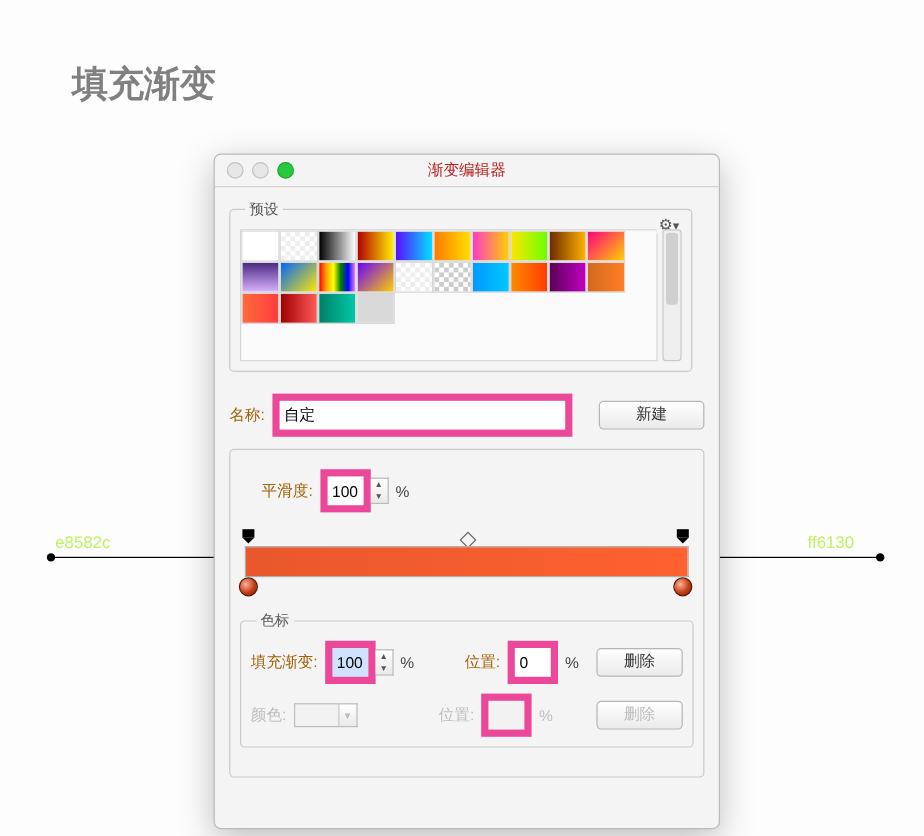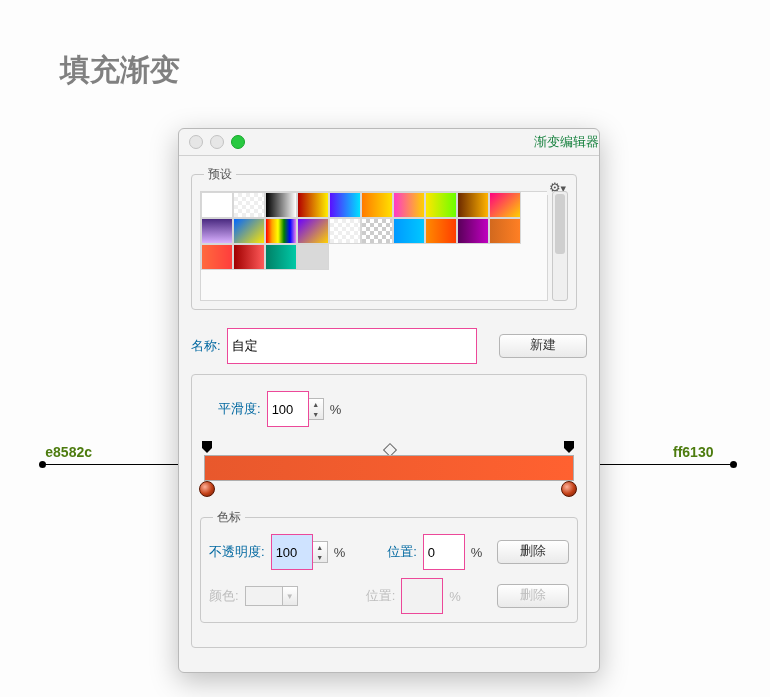--- a/index.html
+++ b/index.html
@@ -2,48 +2,48 @@
 <html><head>
 <meta charset="utf-8">
 <style>
   html,body{margin:0;padding:0;font-family:"Helvetica Neue",Arial,sans-serif;background:#fff}
   .stage{position:relative;width:770px;height:697px;margin:0 auto;background:#fdfdfd;color:#444}
   .page-title{position:absolute;left:60px;top:50px;font-size:30px;font-weight:700;color:#808080}
 
   
   .anno{position:absolute;height:1px;background:#000}
   .anno .dot{position:absolute;top:-3px;width:7px;height:7px;border-radius:50%;background:#000}
-  .anno .lbl{position:absolute;top:-20px;font-size:14px;font-weight:700;color:#4d7c0f;white-space:nowrap}
+  .anno .lbl{position:absolute;top:-20px;font-size:14px;font-weight:400;color:#bef264;white-space:nowrap}
 
   
   .dlg{position:absolute;left:178px;top:128px;width:420px;border:1px solid #b9b9b9;border-radius:6px;background:#f4f4f4;box-shadow:0 8px 28px rgba(0,0,0,.25)}
   .titlebar{height:26px;border-bottom:1px solid #d0d0d0;display:flex;align-items:center;position:relative}
   .traffic{display:flex;gap:7px;margin-left:10px}
   .tl{width:12px;height:12px;border-radius:50%;border:1px solid #c2c2c2;background:#e6e6e6}
   .tl.green{background:#28c940;border-color:#17a82c}
-  .win-title{position:absolute;left:0;right:0;text-align:right;font-size:13px;color:#15803d}
-  .body{padding:10px 12px 14px 12px}
+  .win-title{position:absolute;left:0;right:0;text-align:center;font-size:13px;color:#b91c1c}
+  .body{padding:10px 12px 32px 12px}
   .top-row{display:flex}
   .presets-wrap{flex:1;margin-right:10px}
   .side-btns{width:86px;display:flex;flex-direction:column;gap:8px;margin-top:6px}
   .mac-btn{display:block;height:22px;line-height:20px;text-align:center;font-size:13px;color:#333;background:linear-gradient(#ffffff,#eaeaea);border:1px solid #b5b5b5;border-radius:4px;cursor:pointer}
   .mac-btn.disabled{color:#b0b0b0;cursor:default}
 
   fieldset.group{border:1px solid #c9c9c9;border-radius:4px;margin:0 0 10px 0;padding:8px 8px 8px 8px;position:relative}
   fieldset.group>legend{font-size:12px;padding:0 4px;color:#555;margin-left:4px}
   .gear{position:absolute;right:8px;top:-3px;font-size:13px;color:#555;cursor:pointer;background:#f4f4f4;padding:0 2px}
   .preset-frame{display:flex}
   .preset-grid{flex:1;display:flex;flex-wrap:wrap;align-content:flex-start;height:108px;overflow:hidden;border:1px solid #d5d5d5;background:#fafafa}
   .sw{width:32px;height:26px;border:1px solid #d7d7d7;box-sizing:border-box}
   .scroll{width:14px;margin-left:4px;border:1px solid #c9c9c9;border-radius:3px;background:#efefef;position:relative}
   .thumb{position:absolute;left:2px;right:2px;top:2px;height:60px;border-radius:3px;background:#cfcfcf}
 
   .row{display:flex;align-items:center;gap:6px;margin-top:8px;font-size:13px}
-  .row label{color:#0369a1}
-  .txt{height:36px;border:1px solid #ec4899;background:#fff;font-size:13px;padding:0 4px;box-sizing:border-box}
+  .row label{color:#a16207}
+  .txt{height:36px;border:6px solid #ec4899;background:#fff;font-size:13px;padding:0 4px;box-sizing:border-box}
   .sel{height:20px;border:1px solid #b9b9b9;background:linear-gradient(#fff,#eaeaea);border-radius:3px;padding:0 14px 0 6px;font-size:12px;display:inline-flex;align-items:center;position:relative;cursor:pointer}
   .sel::after{content:"";position:absolute;right:5px;top:5px;border:4px solid transparent;border-top-color:#555}
   .spin{display:inline-flex;align-items:center}
   .spin .txt{width:42px;text-align:left}
   .spin .arrows{width:14px;height:20px;border:1px solid #b9b9b9;border-left:none;background:linear-gradient(#fff,#e9e9e9);display:flex;flex-direction:column}
   .spin .arrows span{flex:1;display:flex;align-items:center;justify-content:center;font-size:7px;color:#555;cursor:pointer}
 
   
   .grad-editor{position:relative;margin-top:14px;height:48px}
   .opacity-stop{position:absolute;top:0;width:10px;height:10px}
@@ -153,21 +153,21 @@
           <div class="opacity-stop" style="right:4px"></div>
           <div class="mid"></div>
           <div class="grad-bar" id="grad-bar" style="background: linear-gradient(90deg, rgb(232, 88, 44), rgb(255, 97, 48));"></div>
           <div class="color-stop" style="left:-1px"></div>
           <div class="color-stop" style="right:1px"></div>
         </div>
 
         <fieldset class="group" style="margin-top:20px">
           <legend>色标</legend>
           <div class="row" style="margin-top:0">
-            <label>不透明度:</label>
+            <label>填充渐变:</label>
             <span class="spin">
               <input class="txt" style="background: rgb(207, 227, 255);" value="100">
               <span class="arrows">
                   <span>▲</span>
                   <span>▼</span>
                 </span>
             </span>
             <span>%</span>
             <span class="gap"></span>
             <label>位置:</label>

